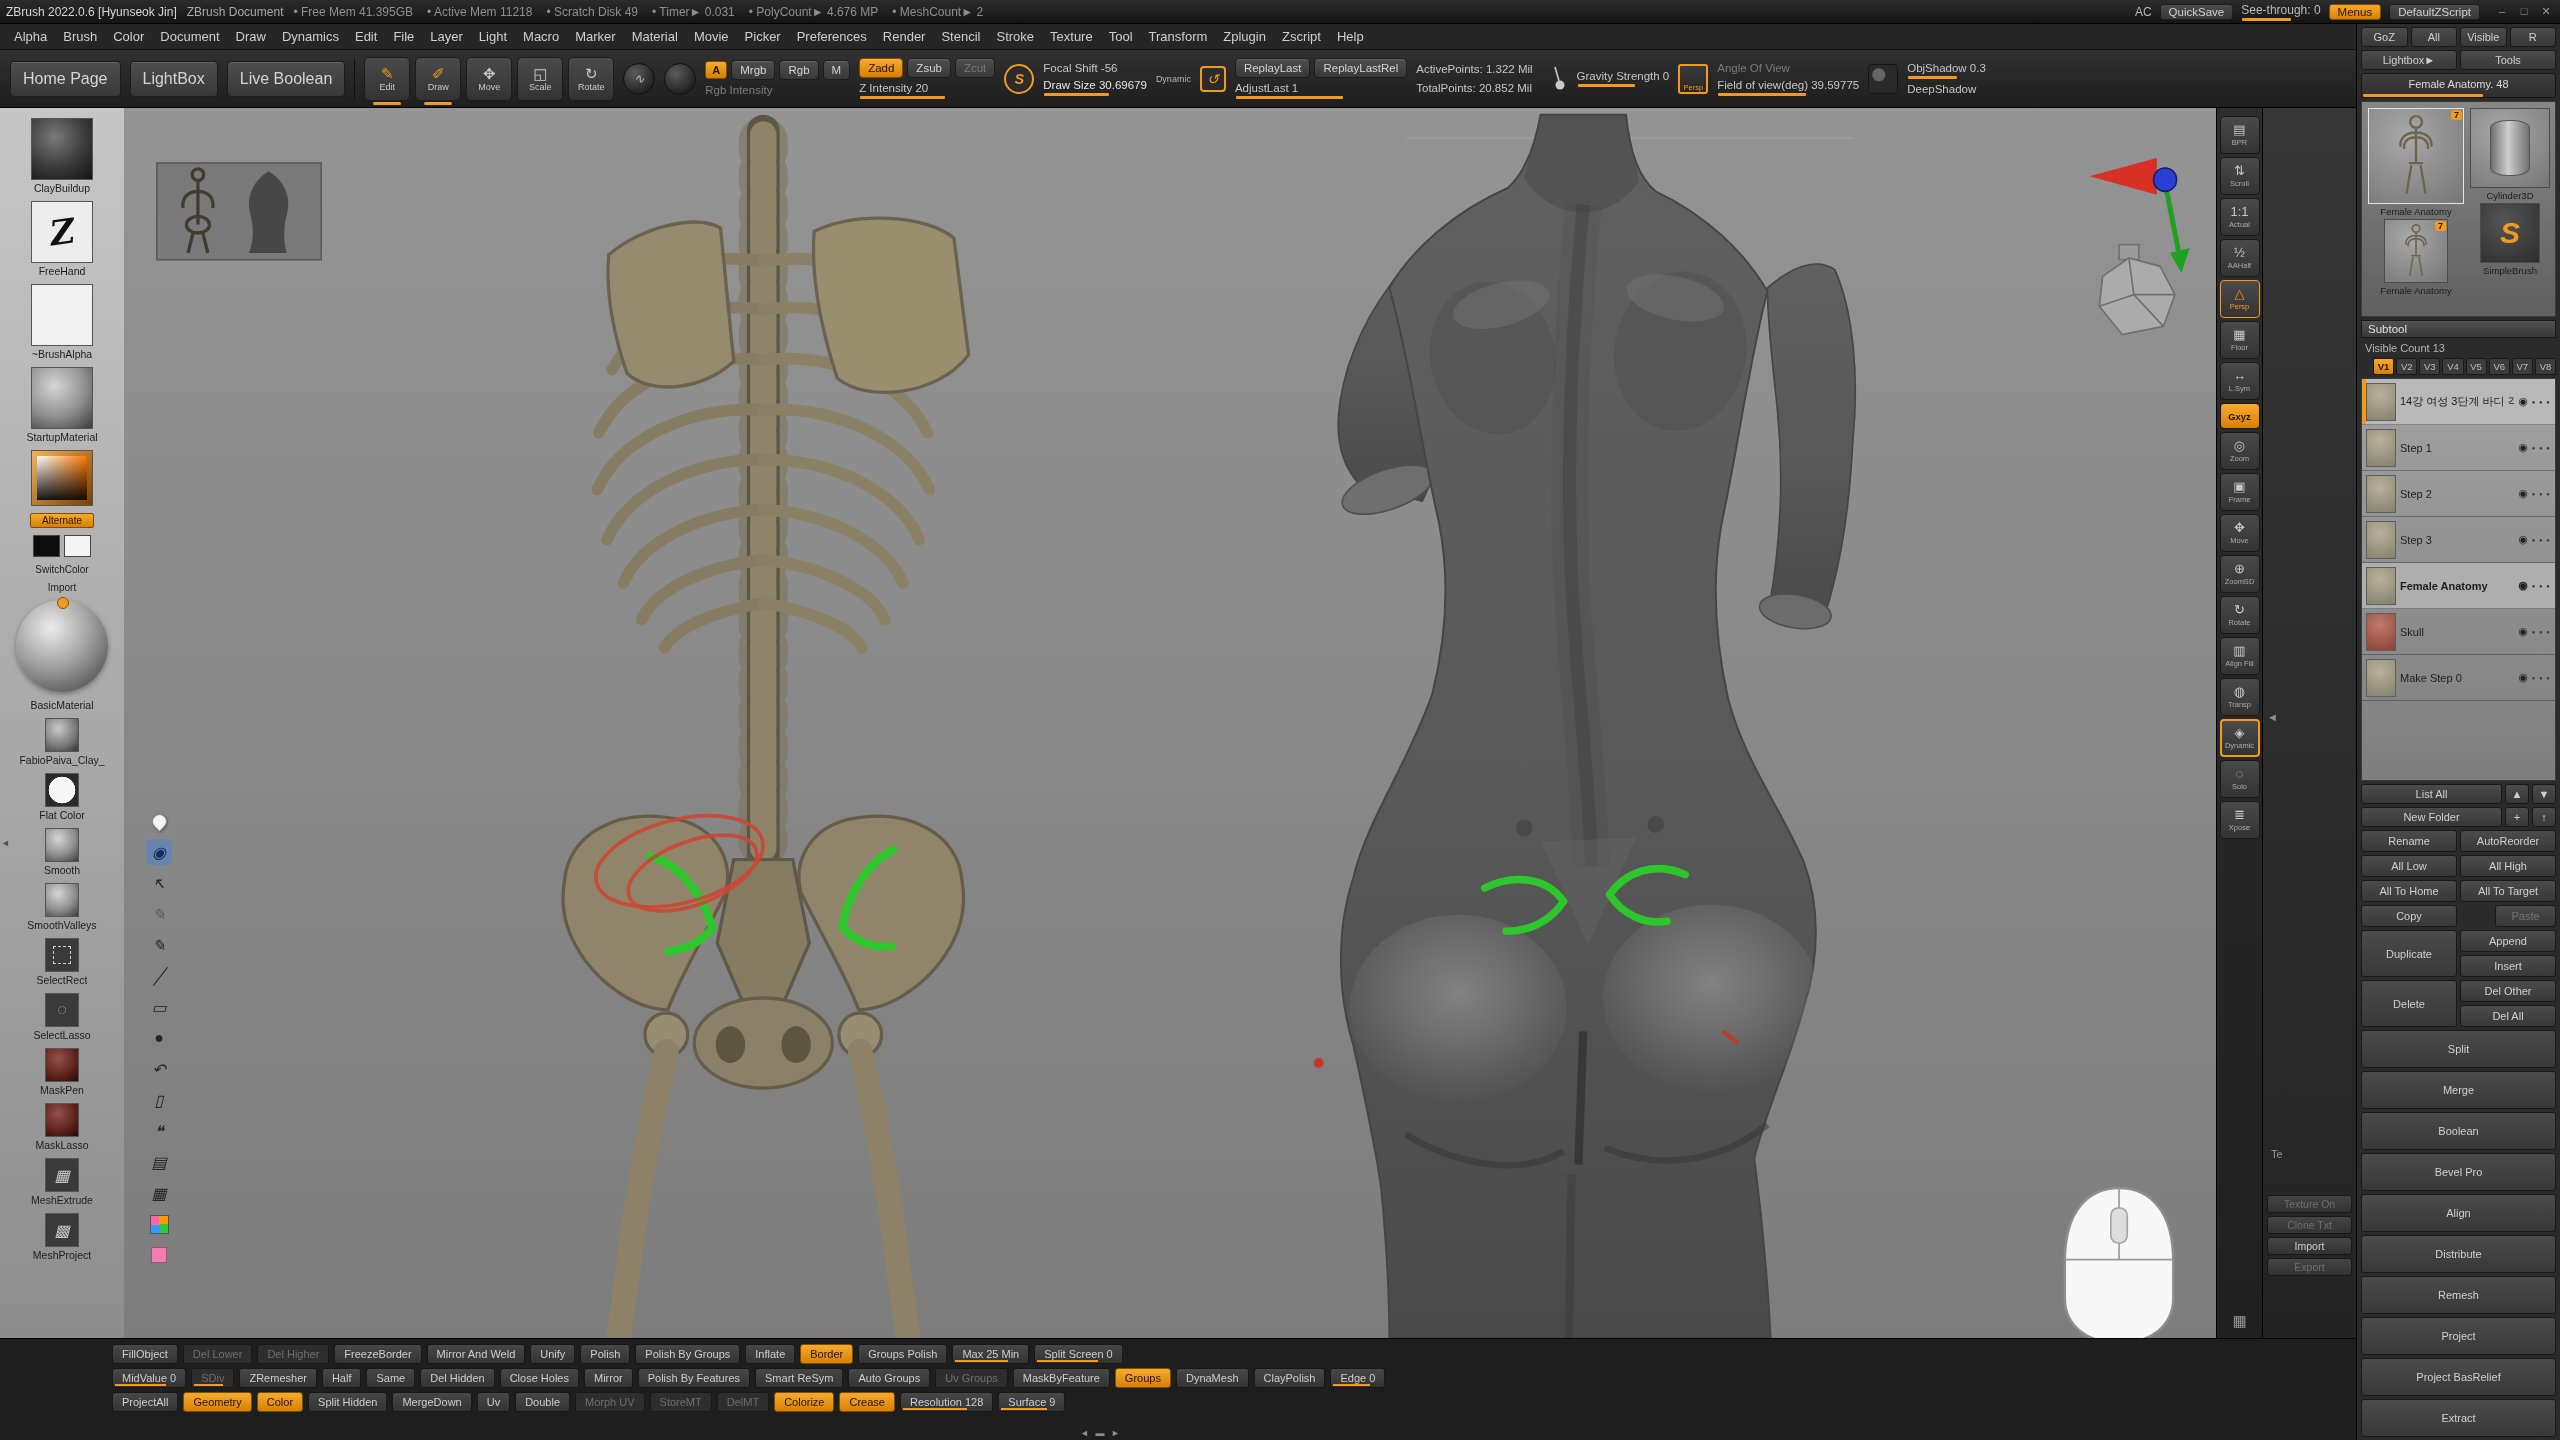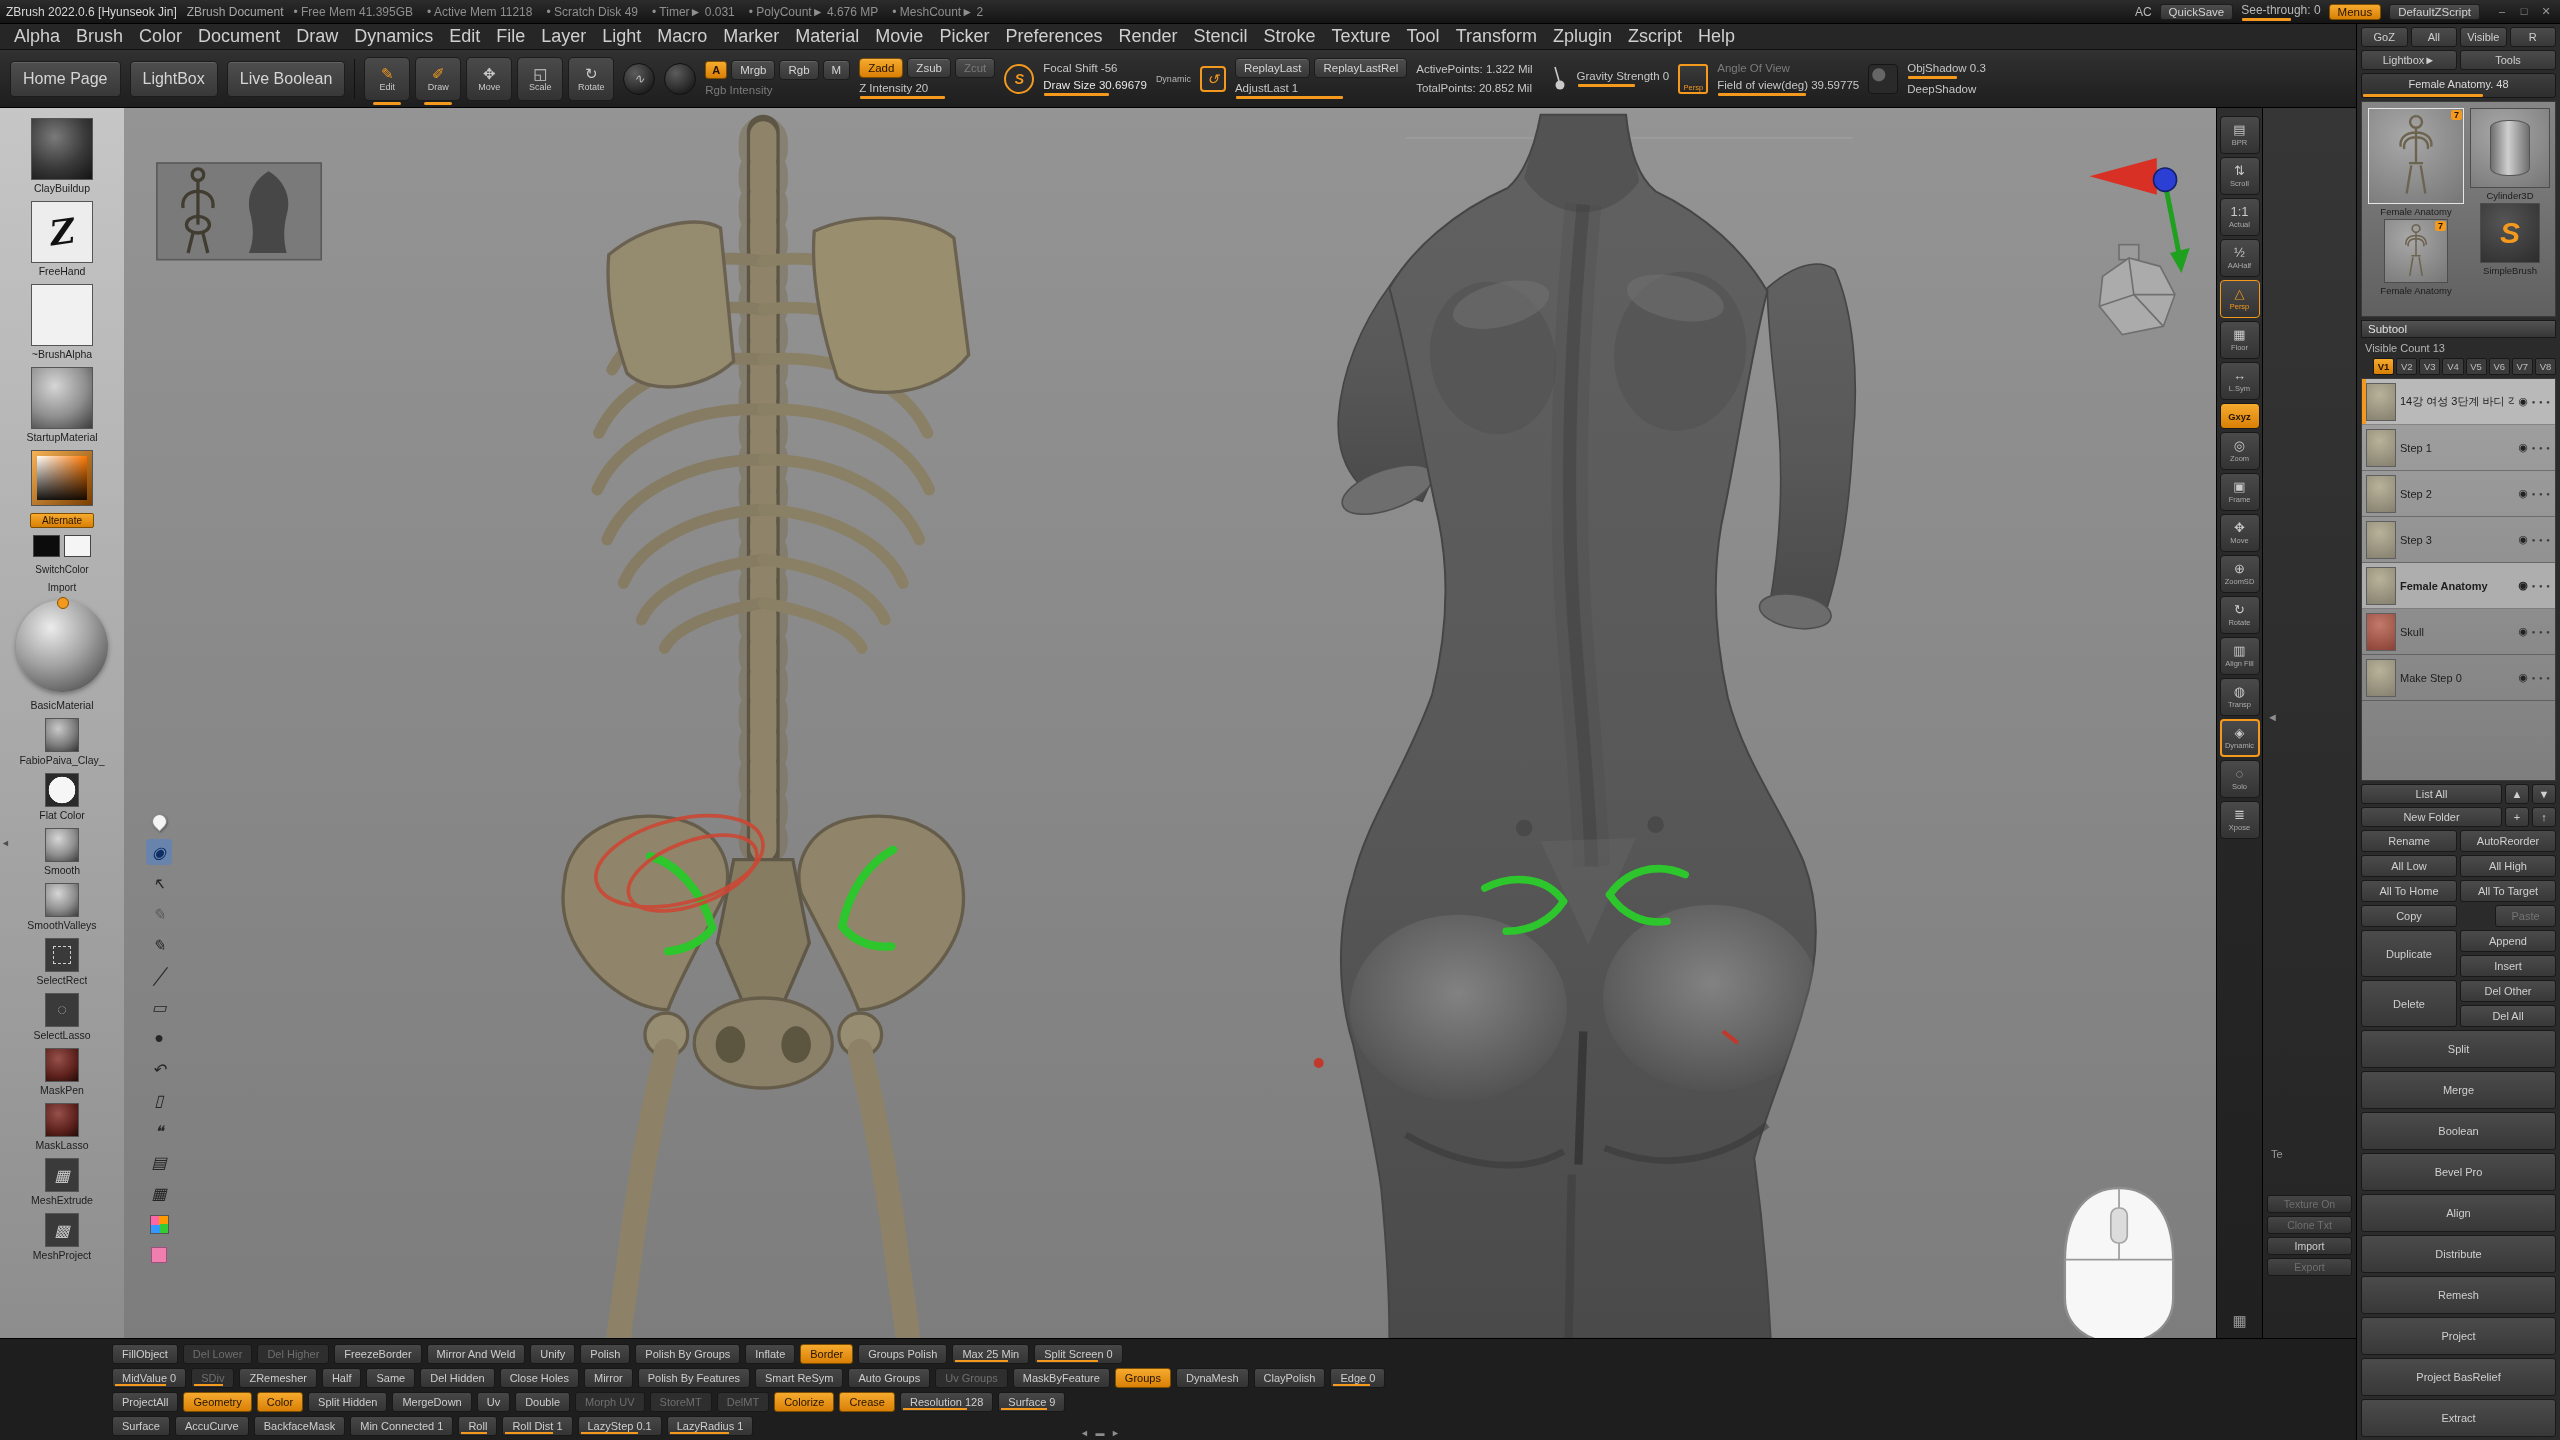--- a/index.html
+++ b/index.html
@@ -13,21 +13,21 @@
   .tb-doc{color:#a8a8a8;}
   .tb-stats{display:flex;gap:14px;color:#8f8f8f;}
   .tb-right{margin-left:auto;display:flex;align-items:center;gap:8px;}
   .tb-btn{background:linear-gradient(#4c4c4c,#363636);border:1px solid #1d1d1d;border-radius:3px;padding:1px 8px;color:#d2d2d2;font-size:11.5px;}
   .tb-btn.menus{background:linear-gradient(#f6ab2e,#d97f06);color:#241300;border-color:#7d4d00;}
   .winbtns{display:flex;gap:6px;margin-left:6px;}
   .winbtn{width:16px;text-align:center;color:#9a9a9a;font-size:11px;}
 
   
   .menubar{height:26px;display:flex;align-items:center;padding:0 6px;background:#262626;border-bottom:1px solid #101010;}
-  .menu-item{padding:3px 8px;color:#cfcfcf;font-size:18px;}
+  .menu-item{padding:3px 8px;color:#cfcfcf;font-size:13px;}
   .coordsbar{height:16px;background:#191919;color:#8a8a8a;font-size:10.5px;line-height:16px;padding-left:6px;border-bottom:1px solid #0a0a0a;}
 
   
   .toolbar{height:58px;display:flex;align-items:center;gap:9px;padding:0 10px;
     background:linear-gradient(#313131,#1e1e1e);border-bottom:1px solid #000;}
   .btn{background:linear-gradient(#4e4e4e,#383838);border:1px solid #1c1c1c;border-radius:4px;color:#d5d5d5;
     font-size:16px;padding:4px 10px;box-shadow:inset 0 1px 0 rgba(255,255,255,.12);}
   .btn.big{padding:8px 12px;}
   .btn.sm{padding:3px 8px;font-size:11.5px;}
   .btn.orange{background:linear-gradient(#f6ab2e,#d97f06);color:#241300;border-color:#7d4d00;}
@@ -820,31 +820,20 @@
             <button class="bbtn">Uv</button>
             <button class="bbtn">Double</button>
             <button class="bbtn dis">Morph UV</button>
             <button class="bbtn dis">StoreMT</button>
             <button class="bbtn dis">DelMT</button>
             <button class="bbtn orange">Colorize</button>
             <button class="bbtn orange">Crease</button>
             <button class="bbtn slider">Resolution 128</button>
             <button class="bbtn slider">Surface 9</button>
           </div>
-        <div class="brow">
-
-        <button class="bbtn">Surface</button>
-            <button class="bbtn">AccuCurve</button>
-            <button class="bbtn">BackfaceMask</button>
-            <button class="bbtn">Min Connected 1</button>
-            <button class="bbtn slider">Roll</button>
-            <button class="bbtn slider">Roll Dist 1</button>
-            <button class="bbtn slider">LazyStep 0.1</button>
-            <button class="bbtn slider">LazyRadius 1</button>
-          </div>
         <span class="canvas-scroll">◄ ▬ ►</span>
       </div>
     </div>
 
     <div class="right-panel">
       <div class="rp-row">
 
       <button class="pbtn grow">GoZ</button>
           <button class="pbtn grow">All</button>
           <button class="pbtn grow">Visible</button>

